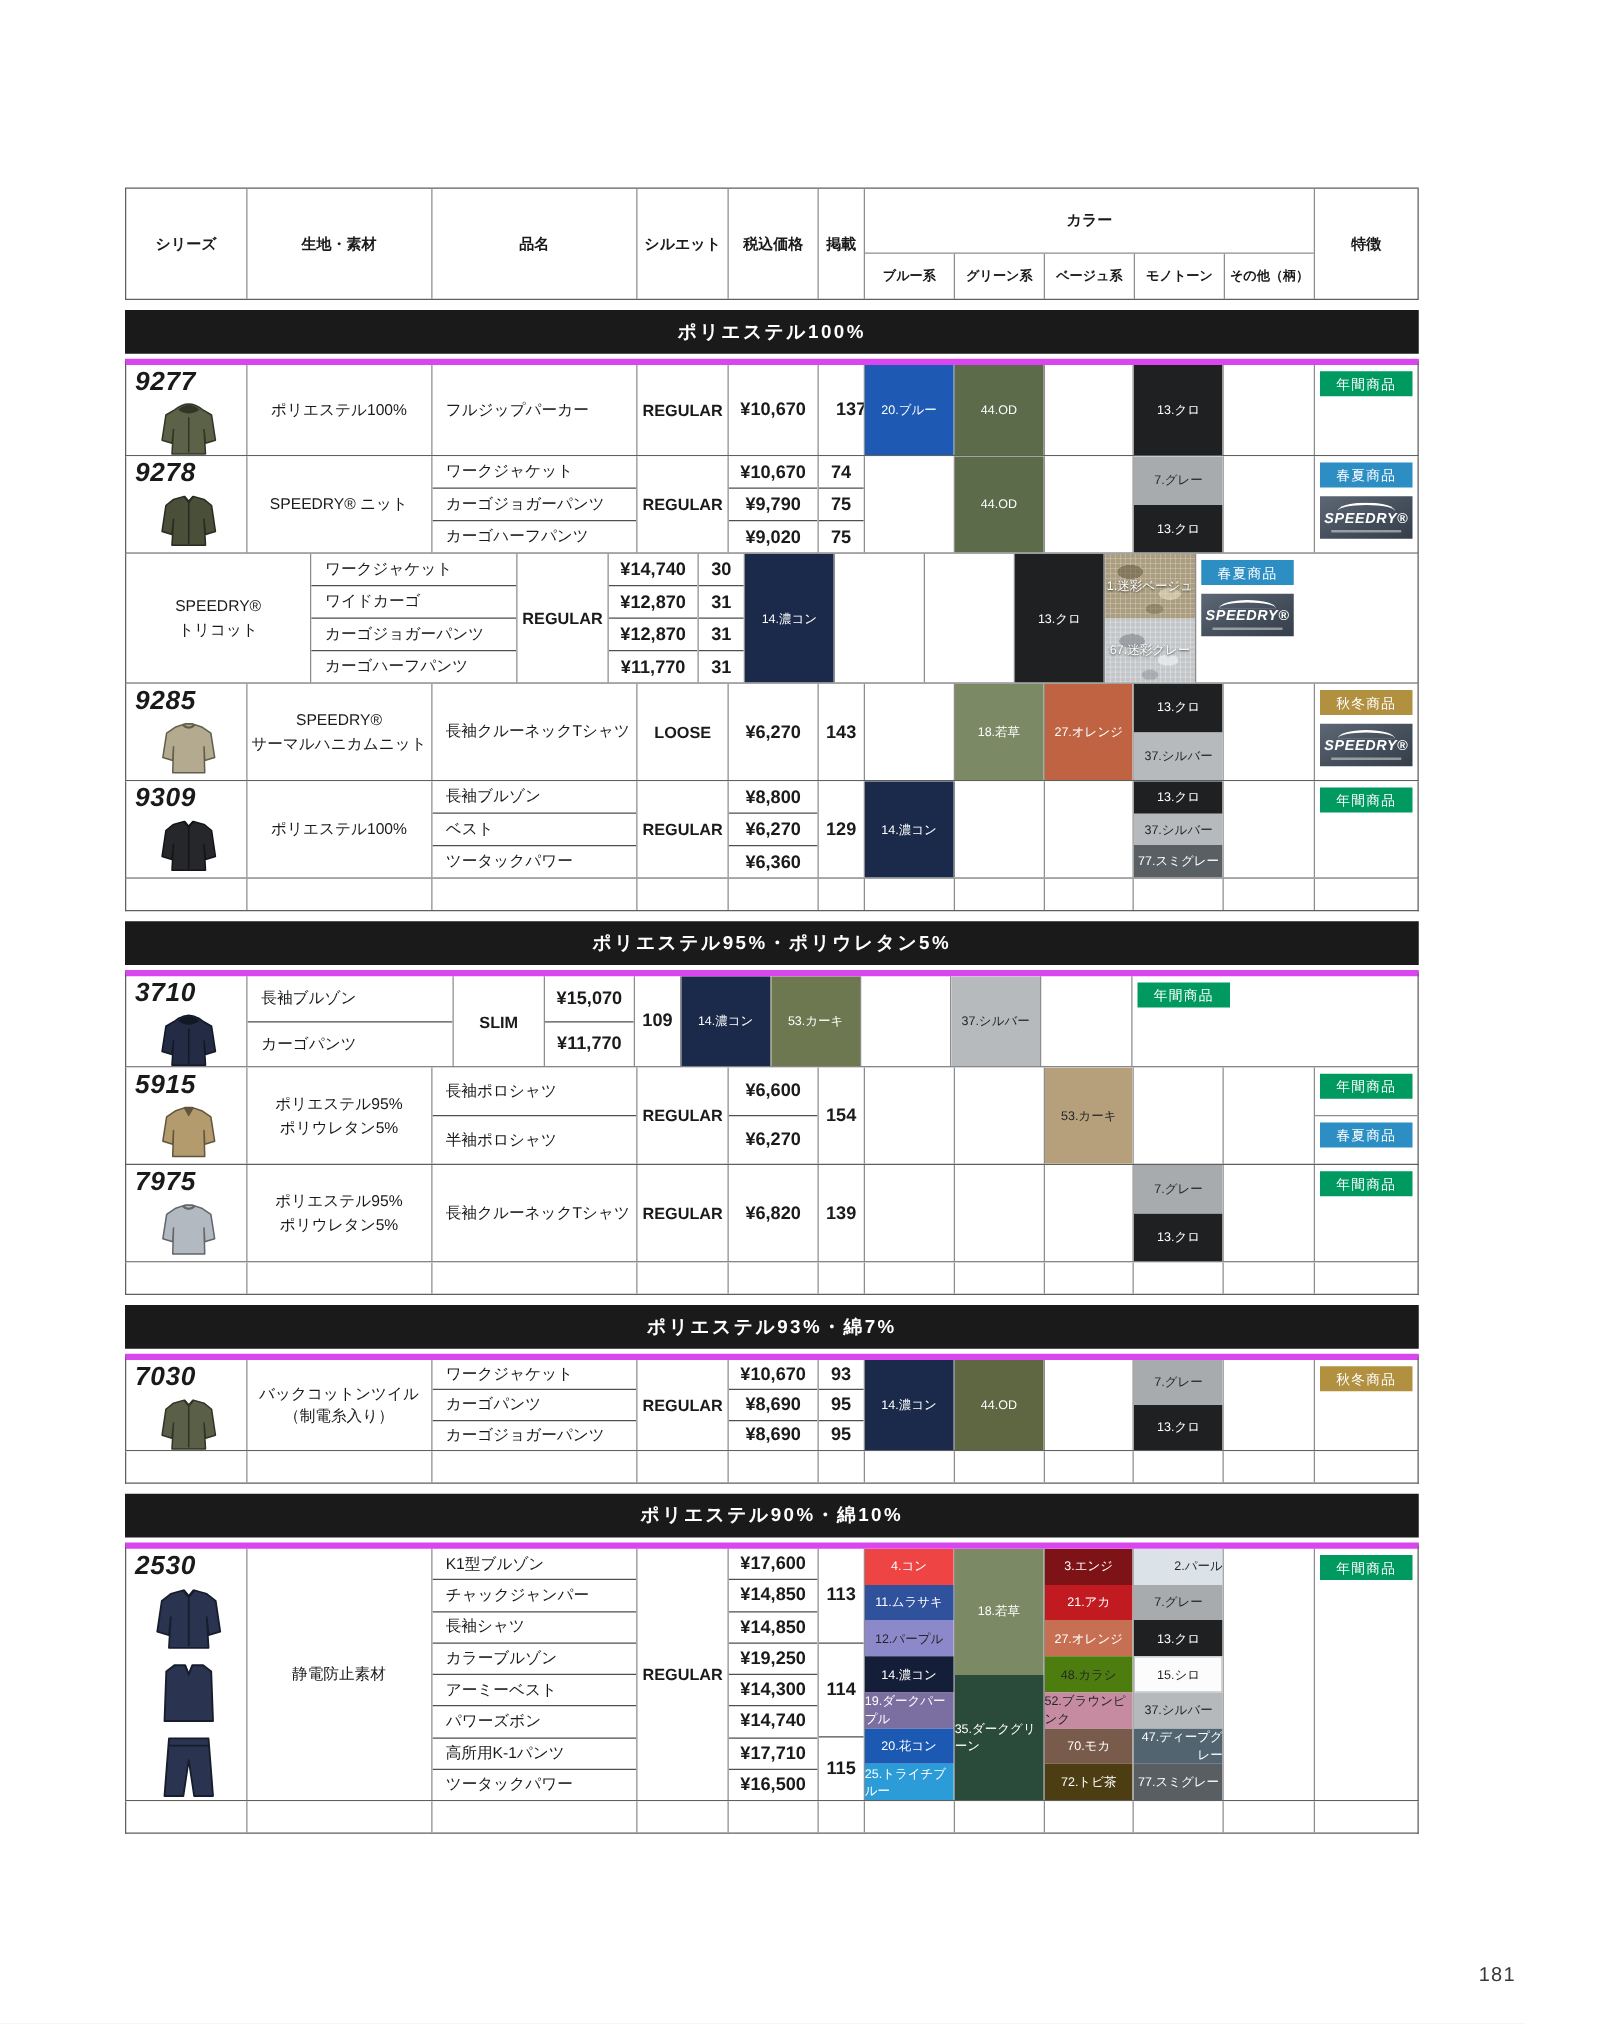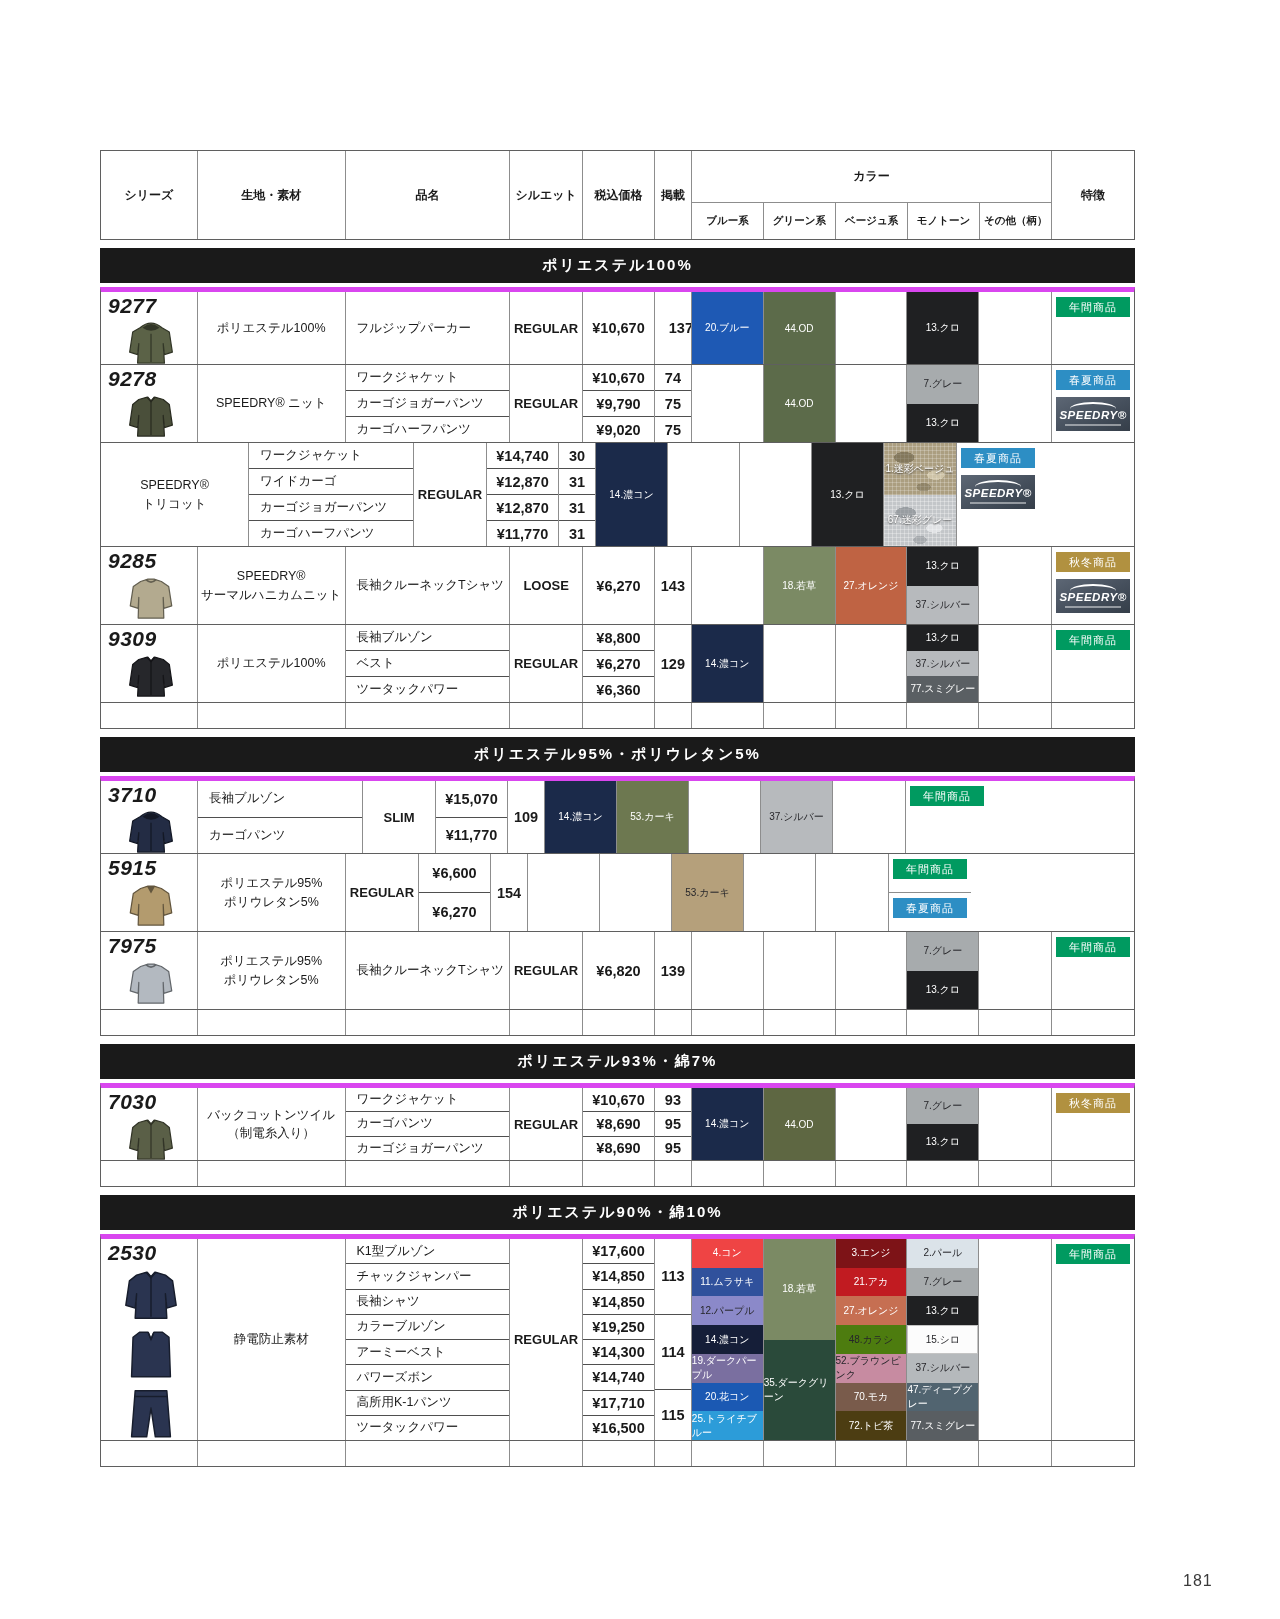--- a/index.html
+++ b/index.html
@@ -554,20 +554,26 @@
               <div class="series-num">5915</div>
               <svg class="photo" width="84" height="50" viewBox="0 0 100 82" preserveAspectRatio="xMidYMid meet">
                 <path d="M33 14 L45 10 L55 10 L67 14 L79 22 L84 54 L71 58 L70 40 L71 74 L29 74 L30 40 L29 58 L16 54 L21 22 Z" fill="#b39b6e" stroke="rgb(98,85,61)" stroke-width="2" stroke-linejoin="round"></path>
              <path d="M43 10 L50 22 L57 10 Z" fill="rgb(98,85,61)"></path>
               </svg>
             </div>
             <div class="cell center" style="width: 148px;">
               <div class="fabric">ポリエステル95%
 ポリウレタン5%</div>
             </div>
+            <div class="cell" style="width: 165px;">
+              <div class="subcells">
+                <div class="sub pname">長袖ポロシャツ</div>
+                <div class="sub pname">半袖ポロシャツ</div>
+              </div>
+            </div>
             <div class="cell center" style="width: 73px;">
               <div class="silhouette">REGULAR</div>
             </div>
             <div class="cell" style="width: 72px;">
               <div class="subcells">
                 <div class="sub pprice">¥6,600</div>
                 <div class="sub pprice">¥6,270</div>
               </div>
             </div>
             <div class="cell" style="width: 37px;">
@@ -883,36 +889,36 @@
                 <div class="chip" style="background: rgb(121, 91, 75);">
                   <span>70.モカ</span>
                 </div>
                 <div class="chip" style="background: rgb(76, 61, 18);">
                   <span>72.トビ茶</span>
                 </div>
               </div>
             </div>
             <div class="cell" style="width: 72px;">
               <div class="chips">
-                <div class="chip darktxt" style="background: rgb(219, 227, 233);">
+                <div class="chip darktxt" style="background: rgb(219, 227, 233); justify-content: flex-end;">
                   <span>2.パール</span>
                 </div>
                 <div class="chip darktxt" style="background: rgb(167, 171, 173);">
                   <span>7.グレー</span>
                 </div>
                 <div class="chip" style="background: rgb(31, 32, 34);">
                   <span>13.クロ</span>
                 </div>
                 <div class="chip darktxt bordered" style="background: rgb(252, 252, 252);">
                   <span>15.シロ</span>
                 </div>
                 <div class="chip darktxt" style="background: rgb(181, 185, 188);">
                   <span>37.シルバー</span>
                 </div>
-                <div class="chip" style="background: rgb(81, 100, 112);">
+                <div class="chip" style="background: rgb(81, 100, 112); text-align: right;">
                   <span>47.ディープグレー</span>
                 </div>
                 <div class="chip" style="background: rgb(89, 94, 98);">
                   <span>77.スミグレー</span>
                 </div>
               </div>
             </div>
             <div class="cell" style="width: 73px;">
               <div class="chips"></div>
             </div>

